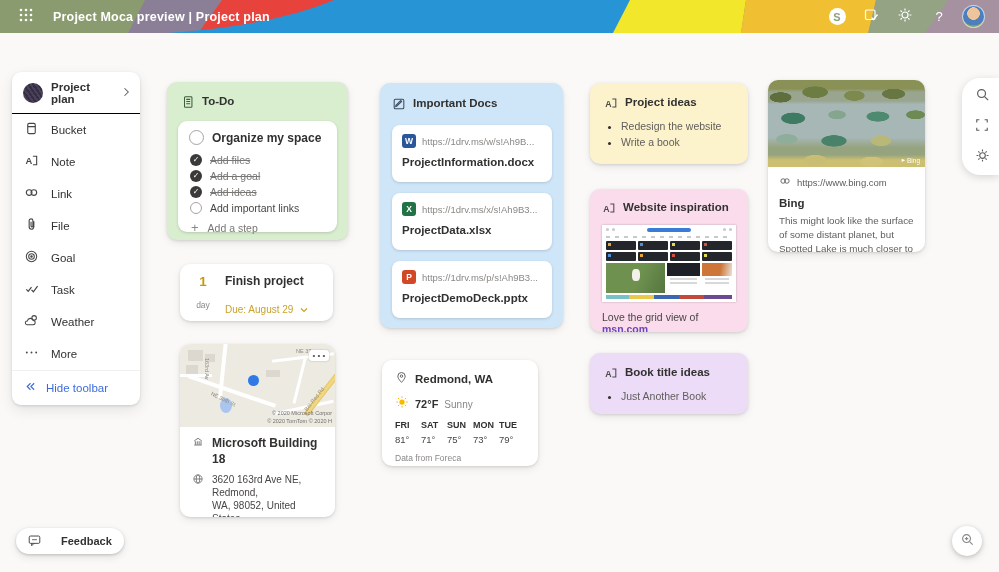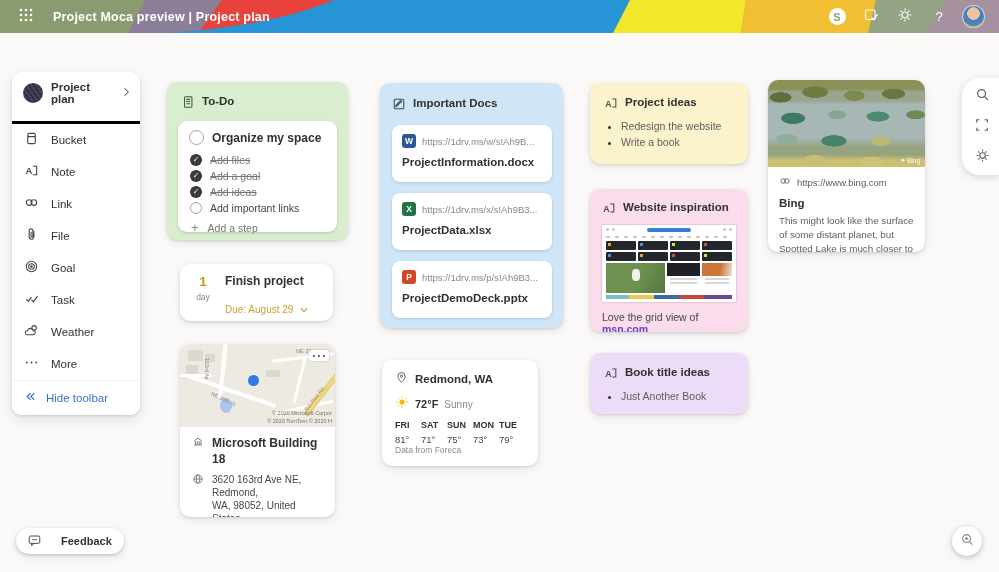--- a/index.html
+++ b/index.html
@@ -16,21 +16,21 @@
   .tb-right{display:flex;align-items:center;gap:6px}
   .tb-btn{width:28px;height:26px;display:flex;align-items:center;justify-content:center;background:none;border:none;color:#fff;cursor:pointer}
   .skype-badge{width:17px;height:17px;border-radius:50%;background:#fff;color:#8fa080;font-weight:700;font-size:11px;display:flex;align-items:center;justify-content:center}
   .help-q{font-size:13px;color:#fff}
   .avatar{width:23px;height:23px;border-radius:50%;border:1px solid rgba(255,255,255,.65);
     background:radial-gradient(circle at 50% 36%,#edc49b 0 36%,#4d7fc0 38% 68%,#7d9f63 70%)}
 
   
   .sidebar{position:absolute;left:12px;top:72px;width:128px;background:#fff;border-radius:9px;
     box-shadow:0 1px 3px rgba(0,0,0,.13),0 5px 14px rgba(0,0,0,.09);overflow:hidden}
-  .side-head{display:flex;align-items:center;gap:8px;padding:9px 8px 16px 11px;border-bottom:3px solid #000000;cursor:pointer}
+  .side-head{display:flex;align-items:center;gap:8px;padding:9px 8px 8px 11px;border-bottom:1px solid #000000;cursor:pointer}
   .proj-avatar{width:20px;height:20px;border-radius:50%;flex:none;
     background:repeating-linear-gradient(55deg,#49405a 0 2px,#352e43 2px 4px)}
   .side-head .lbl{font-size:11.5px;font-weight:700;flex:1}
   .side-head svg{color:#605e5c}
   .side-item{display:flex;align-items:center;gap:12px;height:32px;padding:0 12px;cursor:pointer}
   .side-item svg{width:15px;height:15px;color:#484644;flex:none}
   .side-item .lbl{font-size:11.5px}
   .side-foot{display:flex;align-items:center;gap:9px;height:35px;padding:0 12px;border-top:1px solid #f1f0ef;color:#3c6cdc;cursor:pointer}
   .side-foot .lbl{font-size:11.5px}
 
@@ -51,21 +51,21 @@
   .step.done .dot{background:#3b3a39;color:#fff;display:flex;align-items:center;justify-content:center;font-size:8px;line-height:1}
   .step.done .lbl{text-decoration:line-through;color:#797775}
   .step.open .dot{border:1.2px solid #a6a4a2;background:#fff}
   .addstep{display:flex;align-items:center;gap:9px;font-size:10.5px;color:#797775;margin-top:4px;cursor:pointer}
   .addstep .plus{font-size:13px;color:#8a8886;margin-left:2px}
 
   
   .taskcard{left:180px;top:264px;width:153px;height:57px;background:#fff;padding:10px 12px;display:flex;gap:11px}
   .count-col{width:22px;text-align:center;flex:none}
   .count{font-size:13.5px;font-weight:700;color:#c79a08}
-  .unit{font-size:8.5px;color:#8a8886;margin-top:3px}
+  .unit{font-size:8.5px;color:#8a8886;margin-top:11px}
   .task-title{font-size:12px;font-weight:700}
   .due{display:flex;align-items:center;gap:7px;font-size:10px;color:#c9a22c;margin-top:16px}
 
   
   .mapcard{left:180px;top:344px;width:155px;height:173px;background:#fff}
   .map-img{position:relative;height:83px;background:#edeae2;overflow:hidden}
   .road{position:absolute;background:#fff}
   .yroad{position:absolute;background:#f1d783;border:0.5px solid #e3c86a}
   .blk{position:absolute;background:#dcd8d0}
   .pond{position:absolute;left:40px;top:54px;width:12px;height:15px;border-radius:50%;background:#aac6ee}
@@ -93,21 +93,21 @@
   .weather{left:382px;top:360px;width:156px;height:106px;background:#fff;padding:11px 13px}
   .w-loc{display:flex;align-items:center;gap:7px;font-size:11.5px;font-weight:700}
   .w-loc svg{width:13px;height:13px;color:#605e5c}
   .w-now{display:flex;align-items:center;gap:6px;margin-top:9px}
   .w-temp{font-size:11px;font-weight:700}
   .w-cond{font-size:10px;color:#8a8886}
   .w-days{display:flex;margin-top:7px}
   .w-col{width:26px}
   .w-day{font-size:9px;font-weight:700}
   .w-tmp{font-size:9.5px;color:#484644;margin-top:4px}
-  .w-src{font-size:8.5px;color:#8a8886;}
+  .w-src{font-size:8.5px;color:#8a8886;margin-top:8px}
 
   
   .notecard{padding:13px 14px}
   .ideas{left:590px;top:83px;width:158px;height:81px;background:#fcf3cd}
   .bookcard{left:590px;top:353px;width:158px;height:61px;background:#ecdcf7}
   .bullets{margin-top:8px;padding-left:17px}
   .bullets li{font-size:10.5px;color:#605e5c;margin-bottom:4px}
   .bullets li::marker{color:#323130}
 
   

